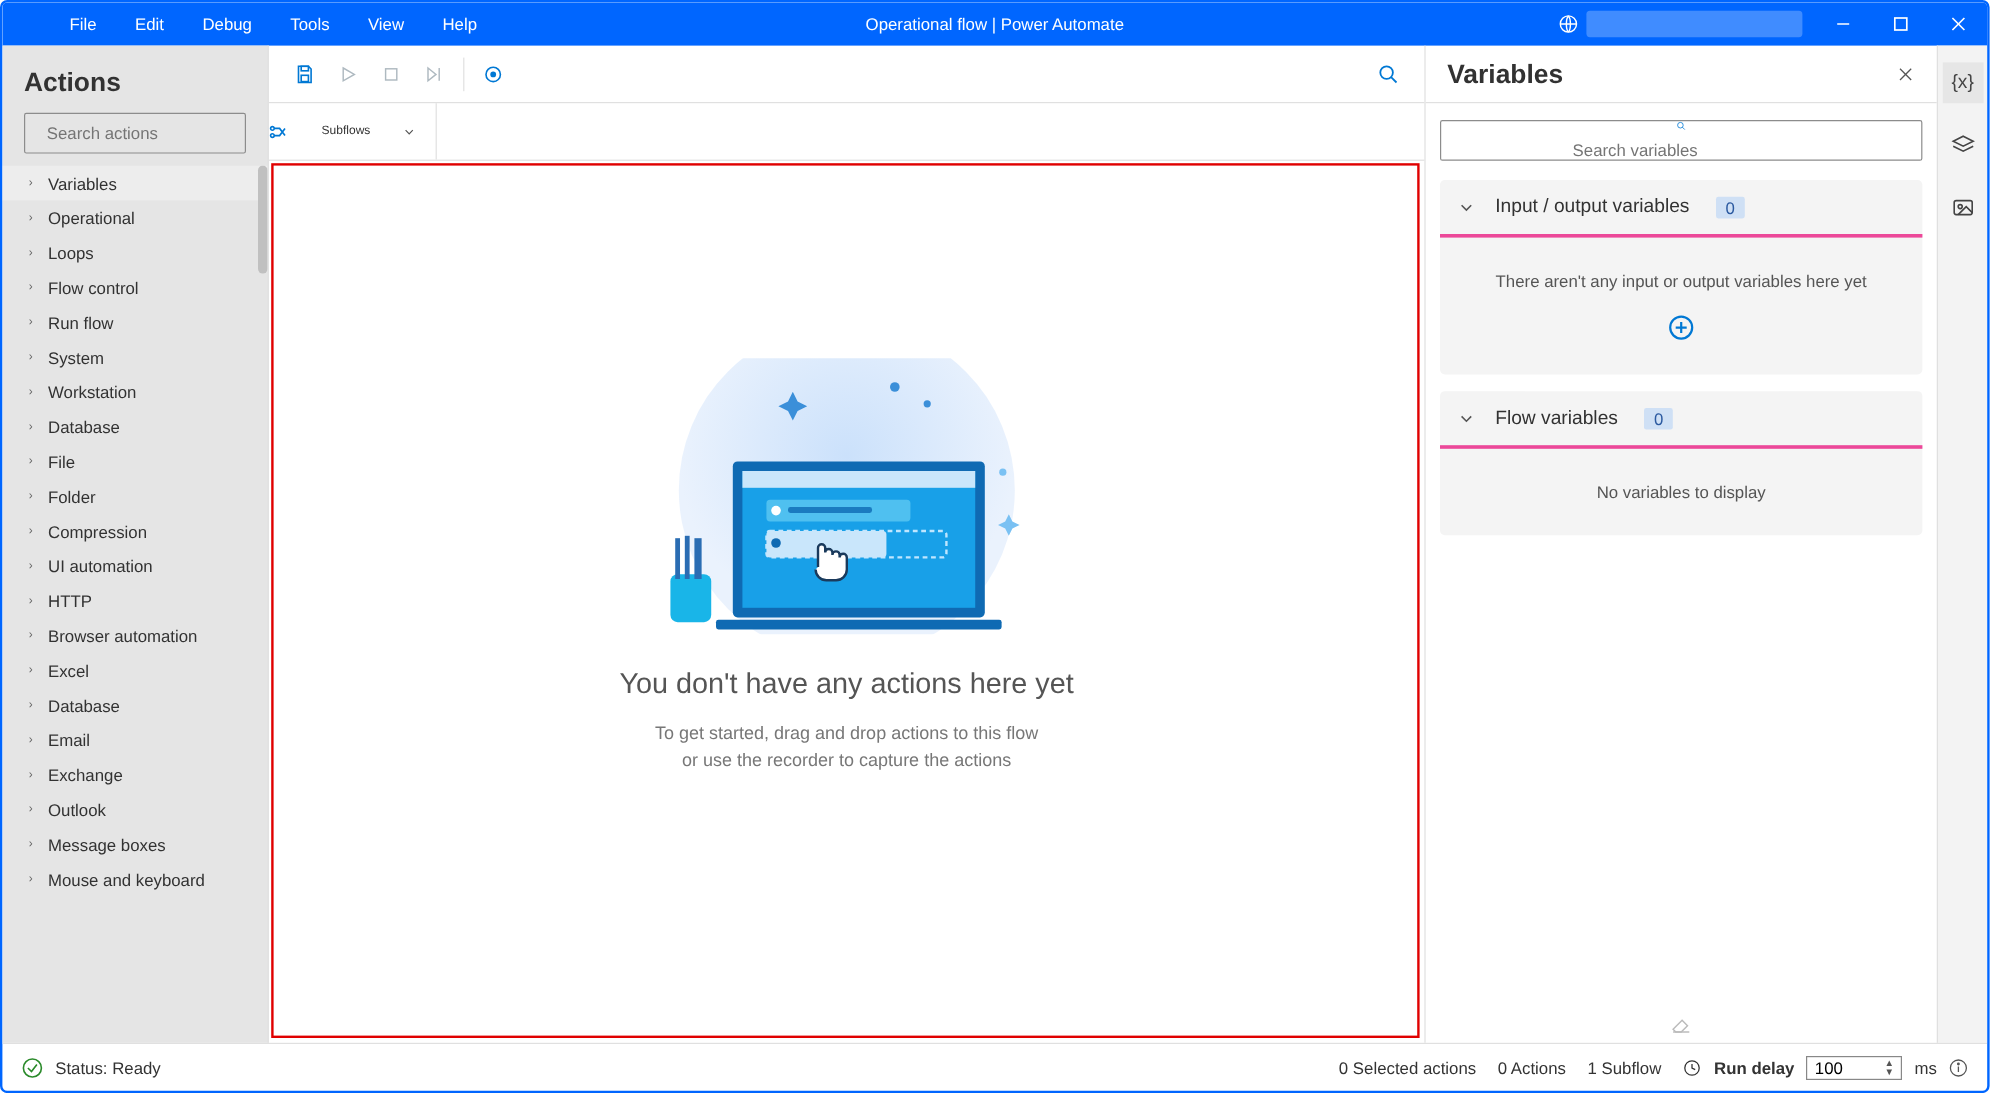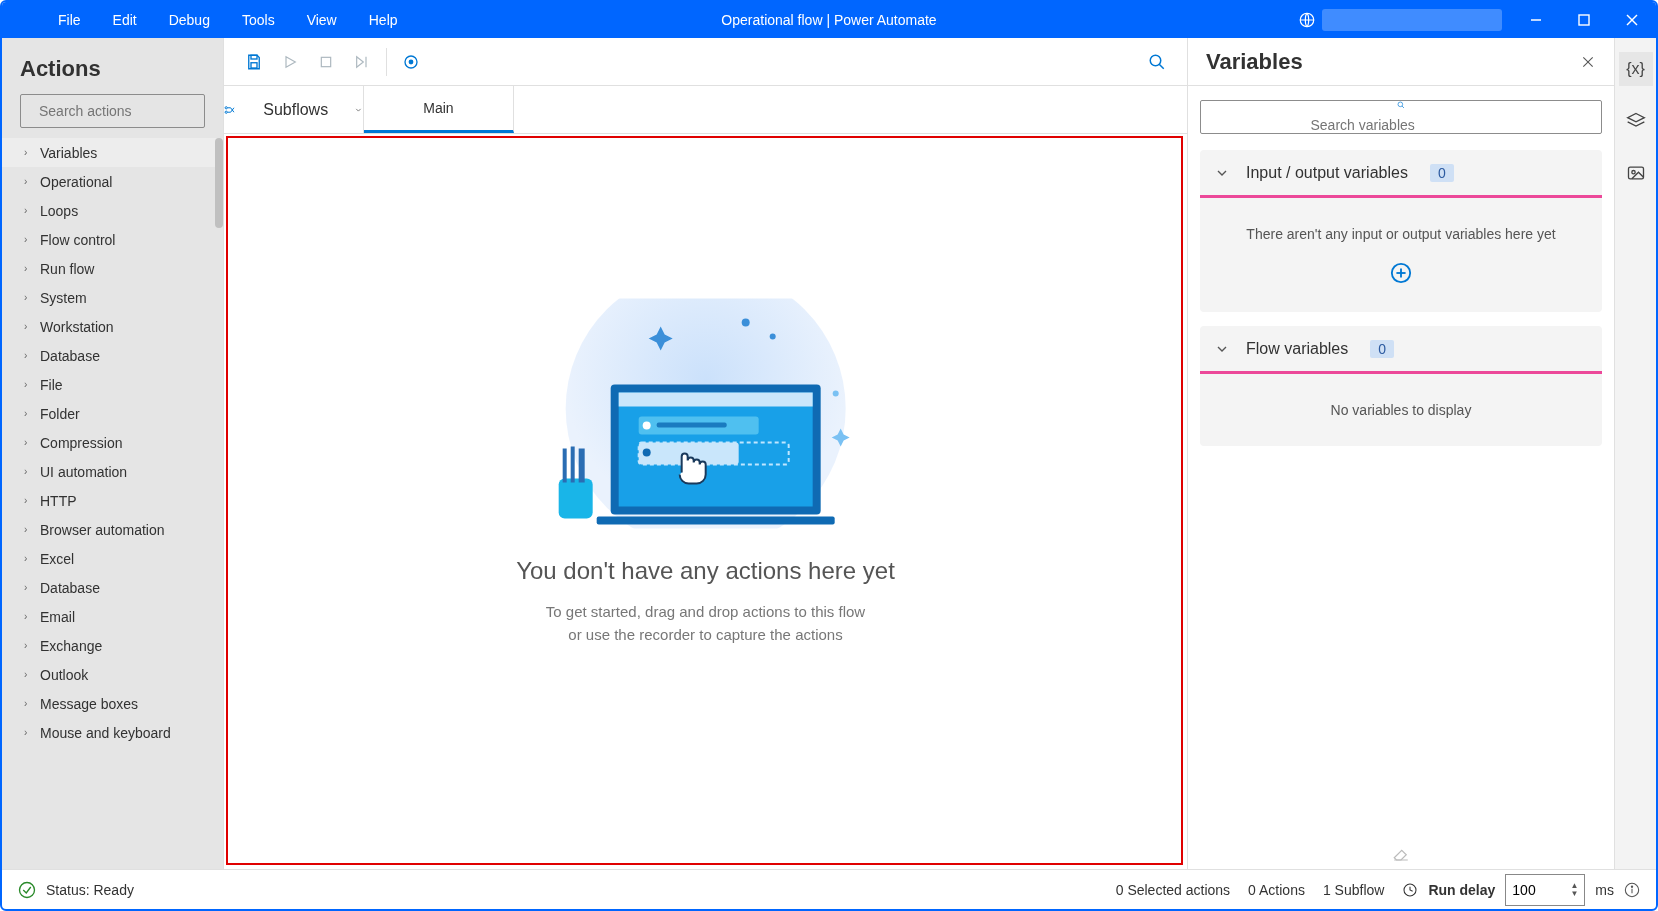--- a/index.html
+++ b/index.html
@@ -28,21 +28,21 @@
 
 
 .center { flex:1; display:flex; flex-direction:column; border-right:1px solid #e0e0e0; }
 .toolbar { height:48px; display:flex; align-items:center; padding: 0 12px; border-bottom:1px solid #e0e0e0; }
 .tool-btn { width:36px; height:36px; display:flex; align-items:center; justify-content:center; cursor:pointer; color:#0078d4;}
 .tool-btn.disabled { color:#aeb9c0; }
 .tool-sep { width:1px; height:28px; background:#e0e0e0; margin:0 6px;}
 .tool-right { margin-left:auto; }
 
 .tabs-row { height:48px; display:flex; align-items:stretch; border-bottom:1px solid #e0e0e0; }
-.subflows { width:140px; display:flex; align-items:center; justify-content:flex-end; gap:26px; font-size:16px; color:#323232; border-right:1px solid #e0e0e0; cursor:pointer;}
+.subflows { width:140px; display:flex; align-items:center; justify-content:flex-start; gap:26px; font-size:10px; color:#323232; border-right:1px solid #e0e0e0; cursor:pointer;}
 .tab { width:150px; display:flex; align-items:center; justify-content:center; font-size:14px; color:#323232; border-right:1px solid #e0e0e0; border-bottom:3px solid #0078d4; cursor:pointer;}
 
 .canvas { flex:1; position:relative; }
 .red-frame { position:absolute; left:2px; top:2px; right:4px; bottom:4px; border:2px solid #e00000; }
 .empty { position:absolute; left:50%; top:46%; transform:translate(-50%,-50%); text-align:center; color:#555;}
 .empty svg { display:block; margin:0 auto 28px auto;}
 .empty h2 { font-size:24px; font-weight:400; color:#555; margin-bottom:16px;}
 .empty p { font-size:15px; color:#777; line-height:1.5;}
 
 
@@ -63,21 +63,21 @@
 
 
 .rail { width:42px; background:#f3f3f3; display:flex; flex-direction:column; align-items:center; gap:18px; padding-top:14px; border-left:1px solid #e0e0e0;}
 .rail-btn { width:34px; height:34px; display:flex; align-items:center; justify-content:center; cursor:pointer; color:#444;}
 .rail-btn.active { background:#e6e6e6;}
 
 
 .statusbar { height:40px; border-top:1px solid #e0e0e0; display:flex; align-items:center; padding:0 16px; font-size:14px; color:#333; gap:18px;}
 .sb-left { display:flex; align-items:center; gap:10px;}
 .sb-spacer { flex:1;}
-.delay-input { width:80px; height:32px; border:1px solid #888; display:flex; align-items:center; padding:0 6px; font-size:14px;}
+.delay-input { width:80px; height:20px; border:1px solid #888; display:flex; align-items:center; padding:0 6px; font-size:14px;}
 .delay-input input { border:none; outline:none; width:48px; font-size:14px;}
 .spin { display:flex; flex-direction:column; font-size:8px; line-height:8px; color:#555; margin-left:auto;}
 
 svg { display:block; }
 </style>
 </head>
 <body>
 
 <div class="titlebar">
   <div class="menu">
@@ -265,21 +265,20 @@
         <svg width="18" height="14" viewBox="0 0 24 16" fill="none" stroke="#0078d4" stroke-width="1.8">
             <circle cx="4" cy="4" r="2"></circle>
             <circle cx="4" cy="12" r="2"></circle>
             <path d="M6 4h6l6 8M6 12h6l6-8"></path>
           </svg>
         <span>Subflows</span>
         <svg width="12" height="12" viewBox="0 0 24 24" fill="none" stroke="#555" stroke-width="2">
             <polyline points="6 9 12 15 18 9"></polyline>
           </svg>
       </div>
-      <div class="tab">Main</div>
     </div>
 
     <div class="canvas">
       <div class="red-frame"></div>
       <div class="empty">
         <svg width="330" height="230" viewBox="0 0 330 230">
           <defs>
               <radialGradient id="g" cx="50%" cy="40%">
                 <stop offset="0%" stop-color="#cbe1fb"></stop>
                 <stop offset="100%" stop-color="#eaf2fd"></stop>

